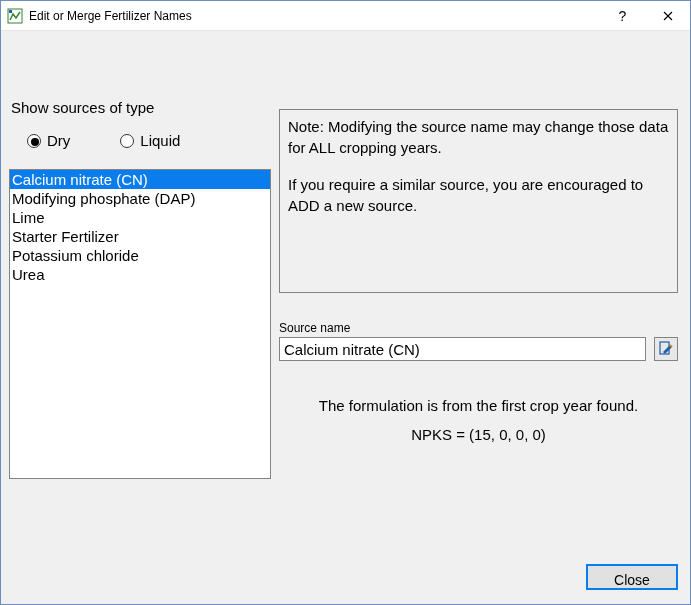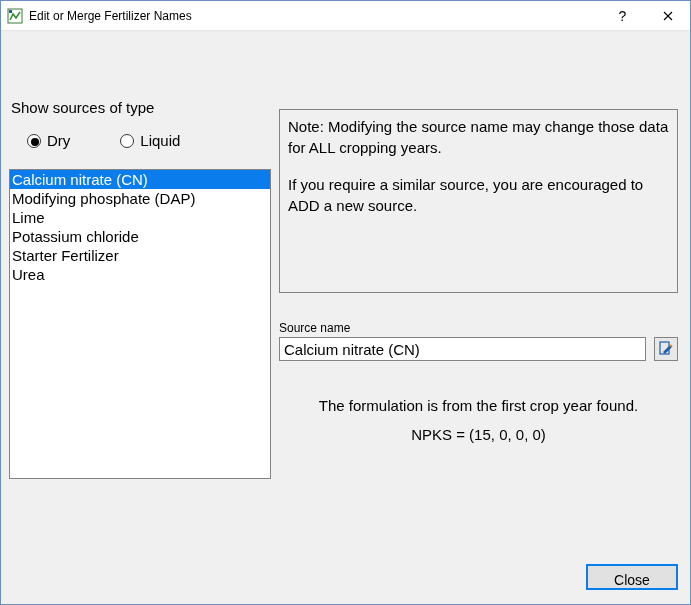--- a/index.html
+++ b/index.html
@@ -236,22 +236,22 @@
           </div>
           <div class="radio">
             <span class="dot"></span>
             <span>Liquid</span>
           </div>
         </div>
         <div class="listbox">
           <div class="item selected">Calcium nitrate (CN)</div>
           <div class="item">Modifying phosphate (DAP)</div>
           <div class="item">Lime</div>
+          <div class="item">Starter Fertilizer</div>
           <div class="item">Potassium chloride</div>
-          <div class="item">Starter Fertilizer</div>
           <div class="item">Urea</div>
         </div>
       </div>
 
       <div class="right-col">
         <div class="note-box">
           <p>Note: Modifying the source name may change those data for ALL cropping years.</p>
           <p>If you require a similar source, you are encouraged to ADD a new source.</p>
         </div>
 

